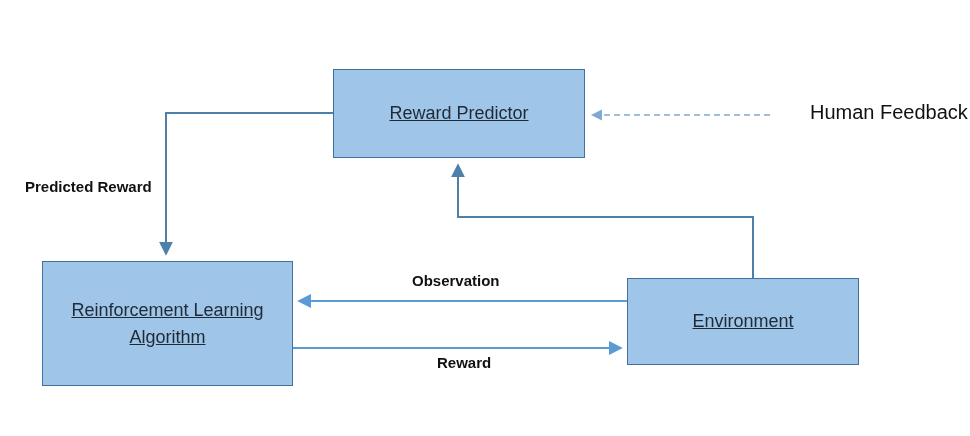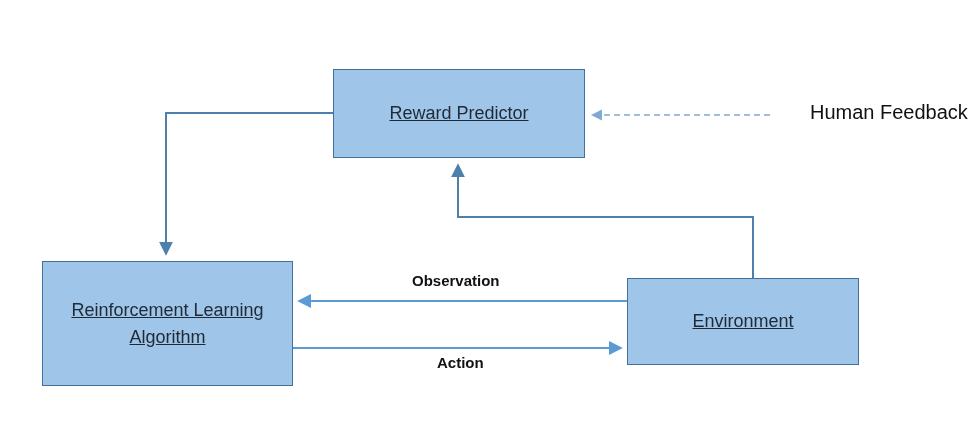--- a/index.html
+++ b/index.html
@@ -111,20 +111,21 @@
   </div>
 
   <div class="node node-rl-algorithm">
     <span>Reinforcement Learning Algorithm</span>
   </div>
 
   <div class="node node-environment">
     <span>Environment</span>
   </div>
 
+  <div class="edge-label label-predicted-reward">Predicted Reward</div>
 
   <div class="edge-label label-observation">Observation</div>
 
-  <div class="edge-label label-action">Action</div>
+  <div class="edge-label label-action">Reward</div>
 
   <div class="label-human-feedback">Human Feedback</div>
 
 </div>
 
 </body></html>

